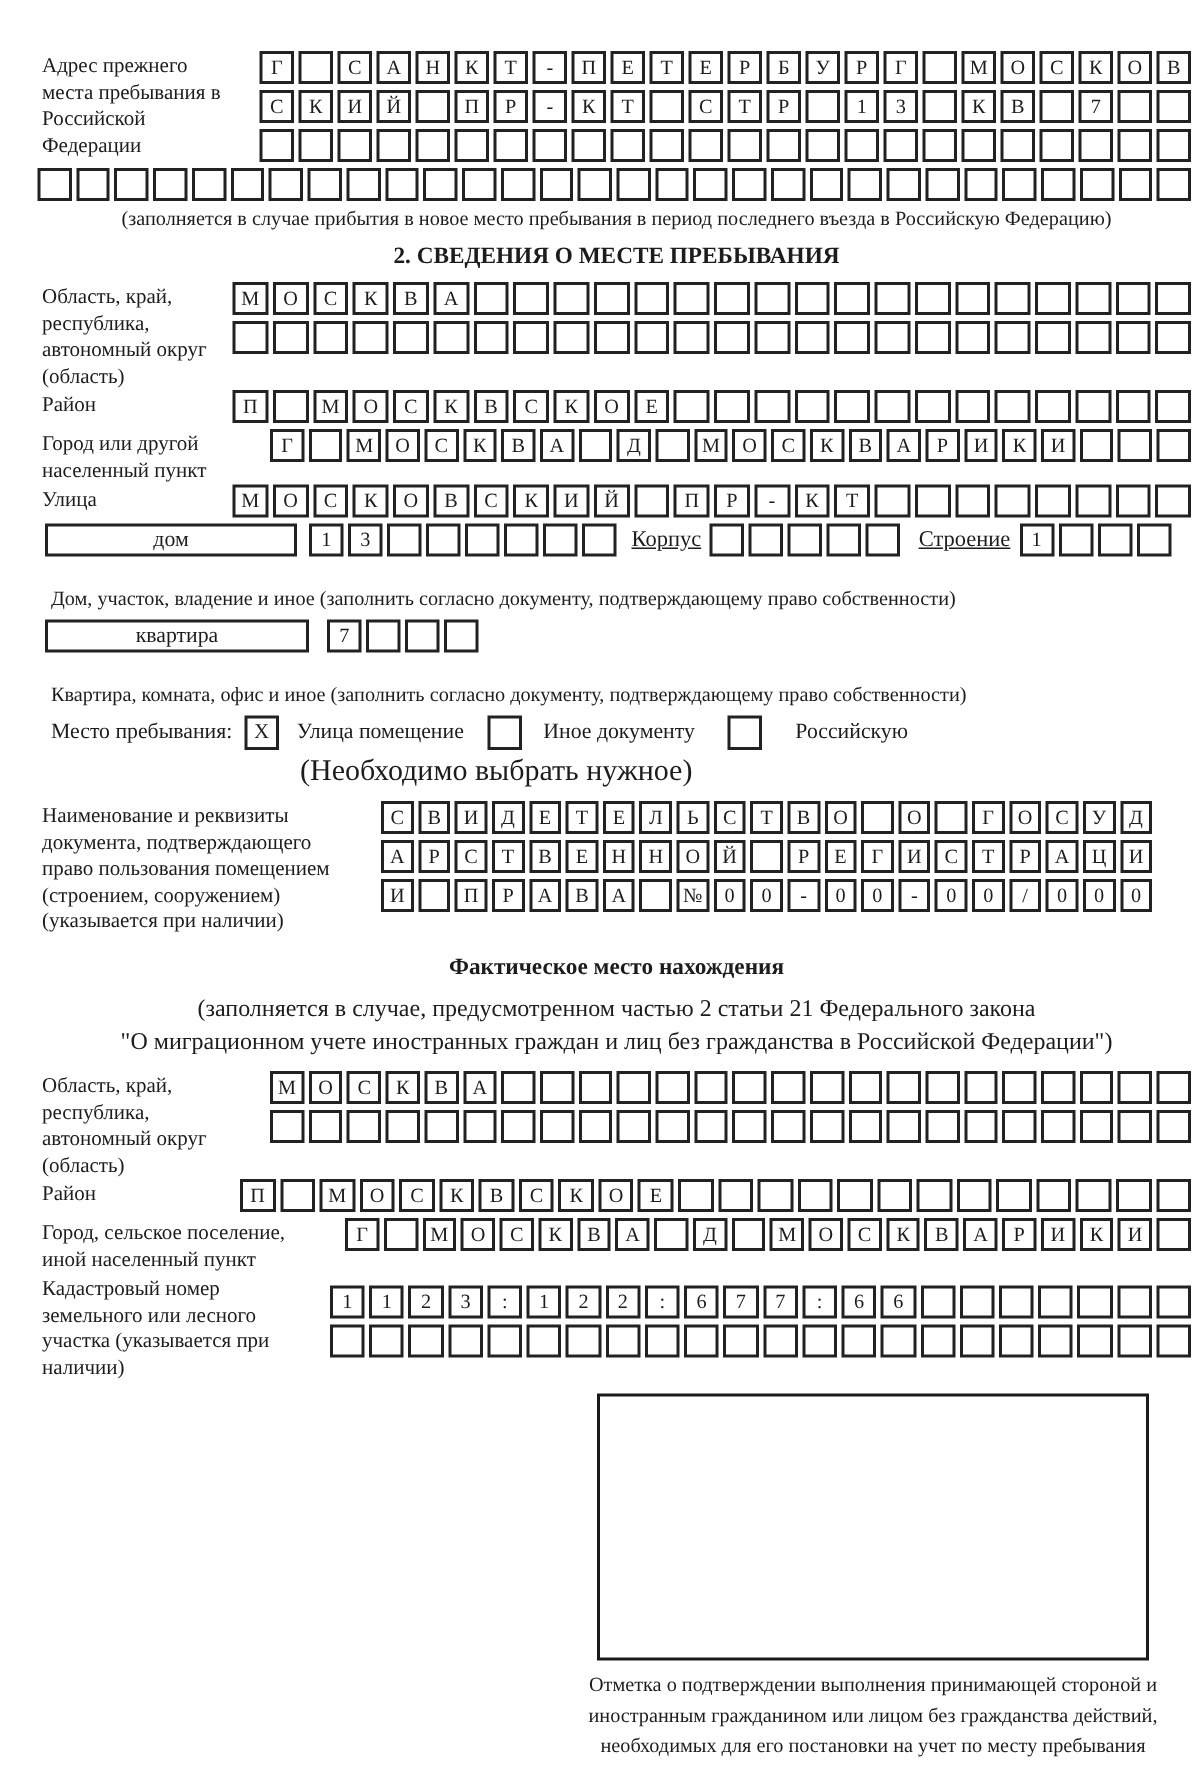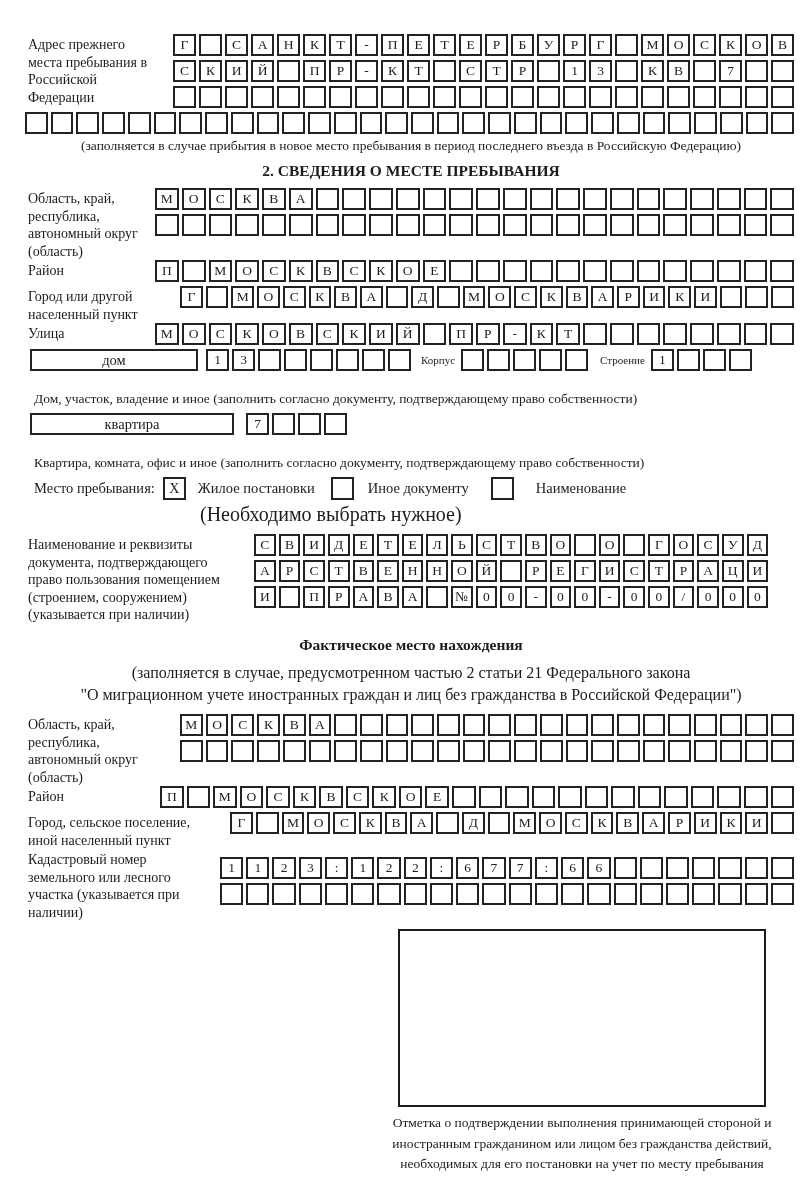--- a/index.html
+++ b/index.html
@@ -44,21 +44,21 @@
   .w-kad    { width: 192px; padding-right: 20px; }
 
   .fullrow { margin-left: -3px; }
 
   .wbox {
     border: 2px solid #222222; height: 22px;
     display: flex; align-items: center; justify-content: center;
     font-size: 14.5px; flex: 0 0 auto;
   }
   .domrow, .kvrow { display: flex; align-items: flex-start; margin-bottom: 4px; margin-left: 2px; }
-  .inlbl { font-size: 11px; line-height: 22px; flex: 0 0 auto; }
+  .inlbl { font-size: 15px; line-height: 22px; flex: 0 0 auto; text-decoration: underline; }
 
   .mrow { display: flex; align-items: center; margin: 6px 0 3px 6px; font-size: 14.5px; }
   .cbox {
     width: 23px; height: 23px; border: 2px solid #222222; flex: 0 0 auto;
     display: flex; align-items: center; justify-content: center; font-size: 14px;
   }
   .m-note { font-size: 20px; margin: 0 0 8px 172px; }
 
   .doc-cells { margin-right: 26px; }
 
@@ -384,39 +384,39 @@
     <div class="cells fix">
         <div class="cell">1</div>
         <div class="cell"></div>
         <div class="cell"></div>
         <div class="cell"></div>
       </div>
   </div>
   <div class="note-l">Дом, участок, владение и иное (заполнить согласно документу, подтверждающему право собственности)</div>
 
   <div class="kvrow">
-    <div class="wbox" style="width:204px">квартира</div>
+    <div class="wbox" style="width:176px">квартира</div>
     <div style="width:12px"></div>
     <div class="cells fix">
         <div class="cell">7</div>
         <div class="cell"></div>
         <div class="cell"></div>
         <div class="cell"></div>
       </div>
   </div>
   <div class="note-l">Квартира, комната, офис и иное (заполнить согласно документу, подтверждающему право собственности)</div>
 
   <div class="mrow">
     <span>Место пребывания:</span>
     <span class="cbox" style="margin:0 12px 0 8px">X</span>
-    <span>Жилое постановки</span>
+    <span>Улица помещение</span>
     <span class="cbox" style="margin:0 14px 0 16px"></span>
     <span>Иное документу</span>
     <span class="cbox" style="margin:0 22px 0 22px"></span>
-    <span>Наименование</span>
+    <span>Российскую</span>
   </div>
   <div class="m-note">(Необходимо выбрать нужное)</div>
 
   <div class="frow">
     <div class="flabel w-doc">Наименование и реквизиты документа, подтверждающего право пользования помещением (строением, сооружением) (указывается при наличии)</div>
     <div class="rows">
       <div class="cells doc-cells">
           <div class="cell">С</div>
           <div class="cell">В</div>
           <div class="cell">И</div>

